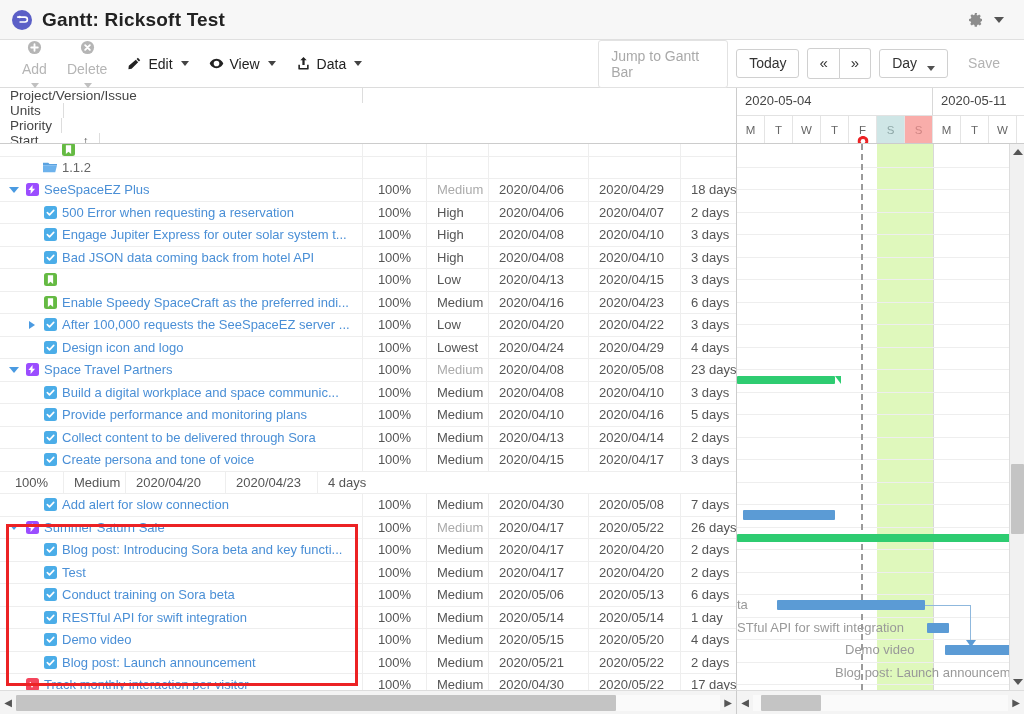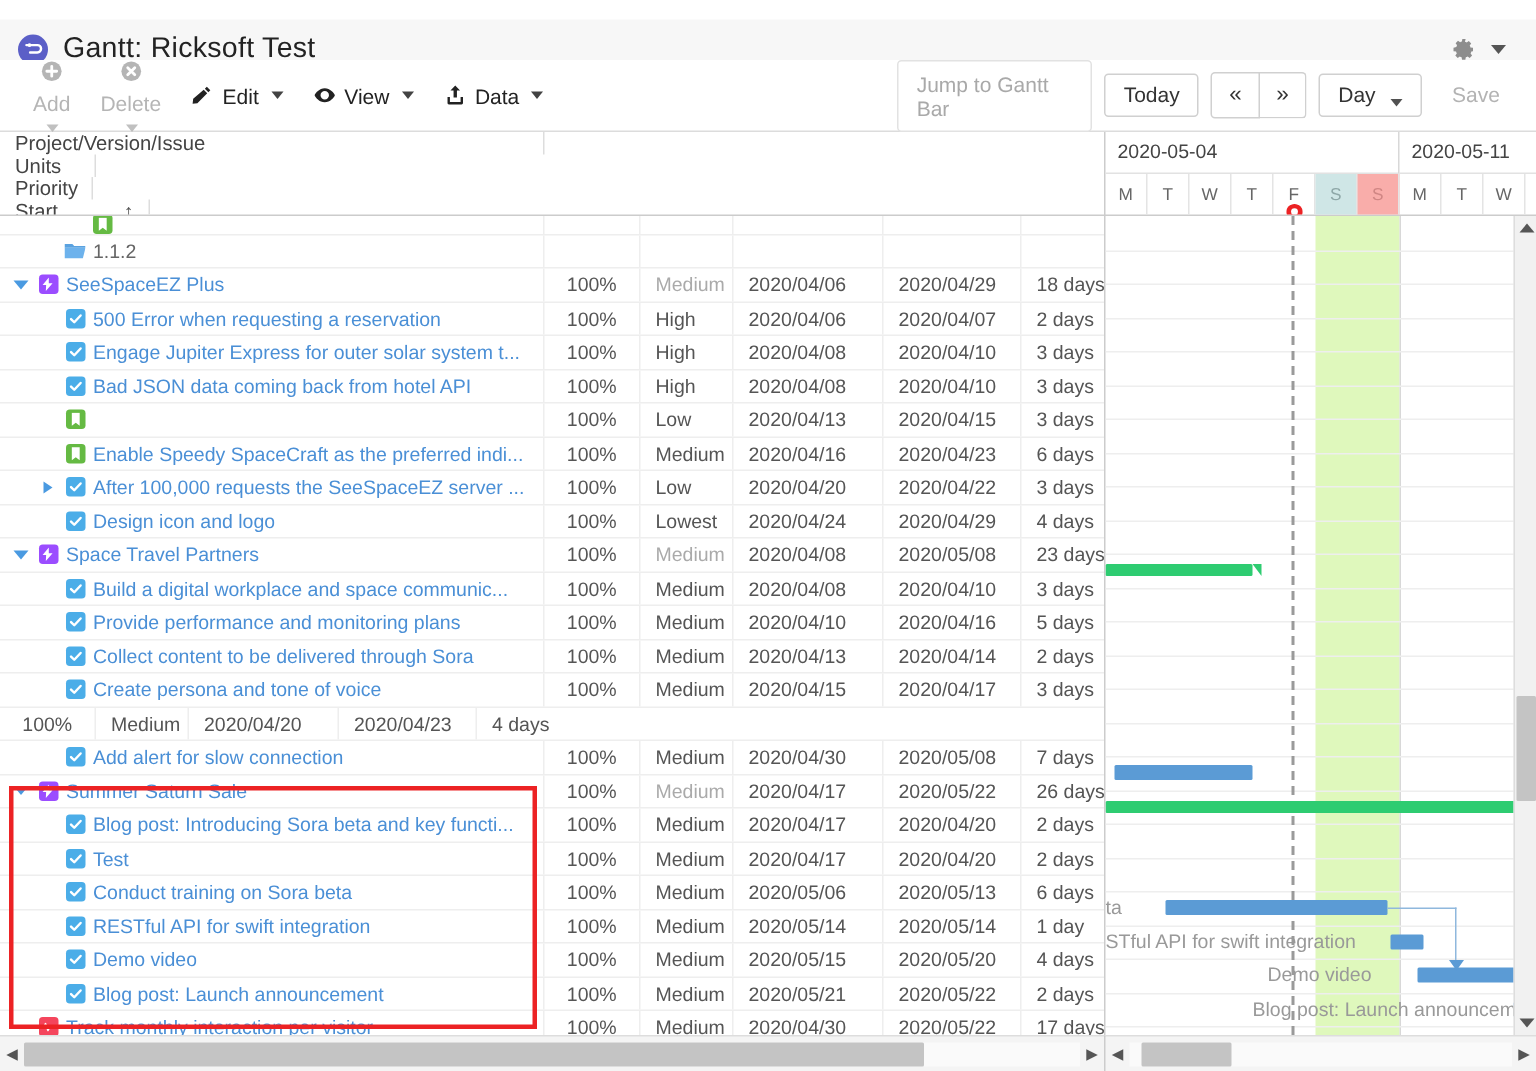--- a/index.html
+++ b/index.html
@@ -5,23 +5,23 @@
   * { box-sizing: border-box; margin:0; padding:0; }
   html,body{
     width:1024px; height:714px; overflow:hidden;
     font-family:"Liberation Sans", sans-serif;
     background:#fff; color:#333;
   }
   #app{ position:relative; width:1024px; height:714px; }
 
   
   .titlebar{
-    position:absolute; left:0; top:13px; width:1024px; height:40px;
+    position:absolute; left:0; top:0; width:1024px; height:40px;
     background:#f7f7f7; border-bottom:1px solid #e0e0e0;
-    display:flex; align-items:center; padding:0 12px;
+    display:flex; align-items:center; padding:0 12px;font-weight:bold;
   }
   .app-logo{
     width:20px; height:20px; border-radius:50%;
     background:#5b5fc7; margin-right:10px;
     display:flex; align-items:center; justify-content:center;
     flex:0 0 auto;
   }
   .app-logo svg{ display:block; }
   .title-text{ font-size:19px; color:#222; letter-spacing:.2px; }
   .titlebar-right{ margin-left:auto; display:flex; align-items:center; gap:10px; padding-right:8px;}

